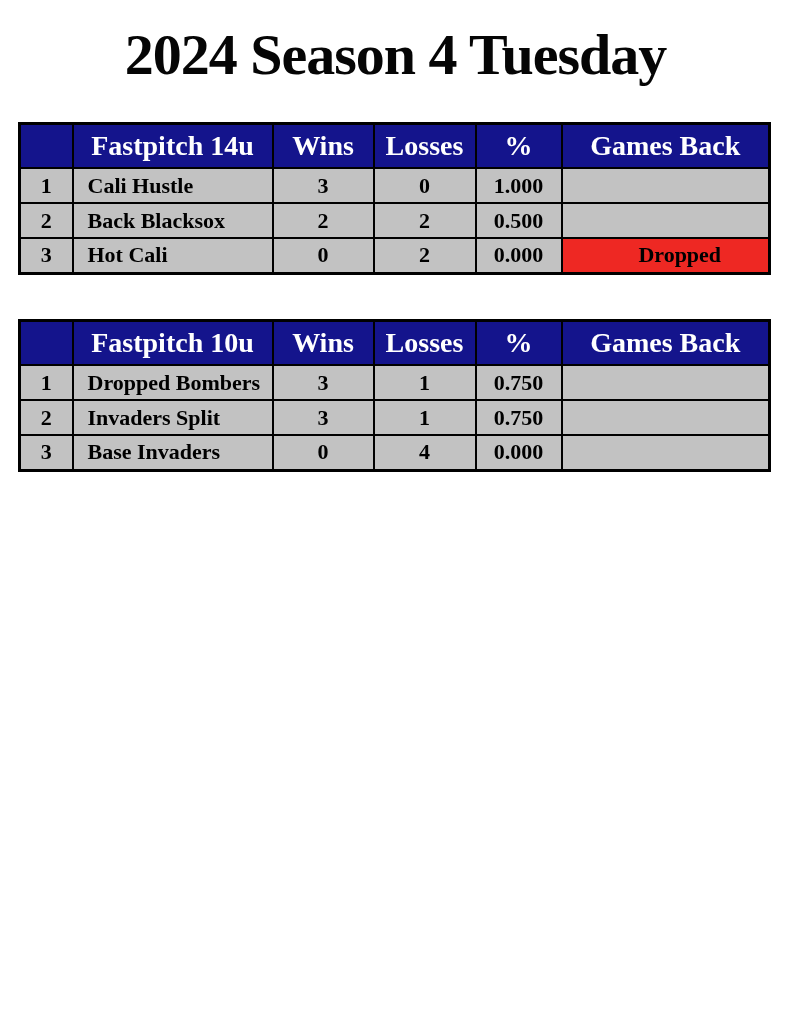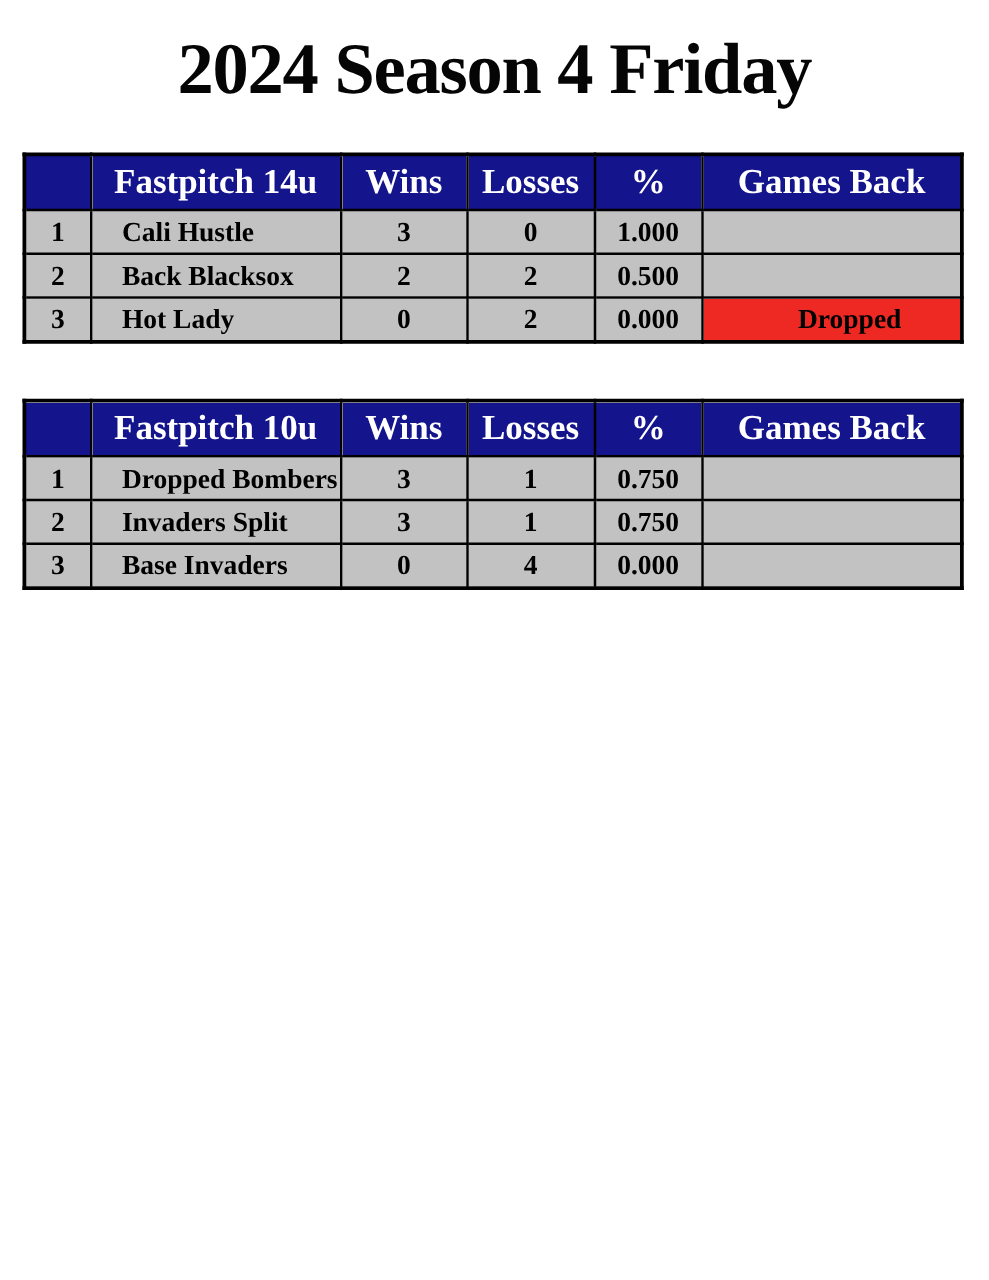--- a/index.html
+++ b/index.html
@@ -59,35 +59,35 @@
   table.standings tbody tr {
     height: 35px;
     background: var(--row-bg, #C2C2C2);
   }
   table.standings tbody td {
     color: var(--body-text, #000);
     font-size: 22px;
     vertical-align: middle;
   }
   td.rank   { text-align: center; }
-  td.team   { text-align: left; padding-left: 24px; }
+  td.team   { text-align: left; padding-left: 14px; }
   td.num    { text-align: center; }
   td.gb     { text-align: center; }
   td.gb.dropped {
     background: var(--dropped-bg, #EE2823);
     color: #000;
     padding-left: 29px;
   }
 </style>
 </head>
 <body>
 
 <div class="page">
 
-  <h1 class="page-title">2024 Season 4 Friday</h1>
+  <h1 class="page-title">2024 Season 4 Tuesday</h1>
 
   <table class="standings first">
     <colgroup>
       <col class="c-rank">
         <col class="c-team">
         <col class="c-wins">
         <col class="c-losses">
         <col class="c-pct">
         <col class="c-gb">
     </colgroup>
@@ -113,21 +113,21 @@
       <tr>
         <td class="rank">2</td>
         <td class="team">Back Blacksox</td>
         <td class="num">2</td>
         <td class="num">2</td>
         <td class="num">0.500</td>
         <td class="gb"></td>
       </tr>
       <tr>
         <td class="rank">3</td>
-        <td class="team">Hot Lady</td>
+        <td class="team">Hot Cali</td>
         <td class="num">0</td>
         <td class="num">2</td>
         <td class="num">0.000</td>
         <td class="gb dropped">Dropped</td>
       </tr>
     </tbody>
   </table>
 
   <table class="standings second">
     <colgroup>

